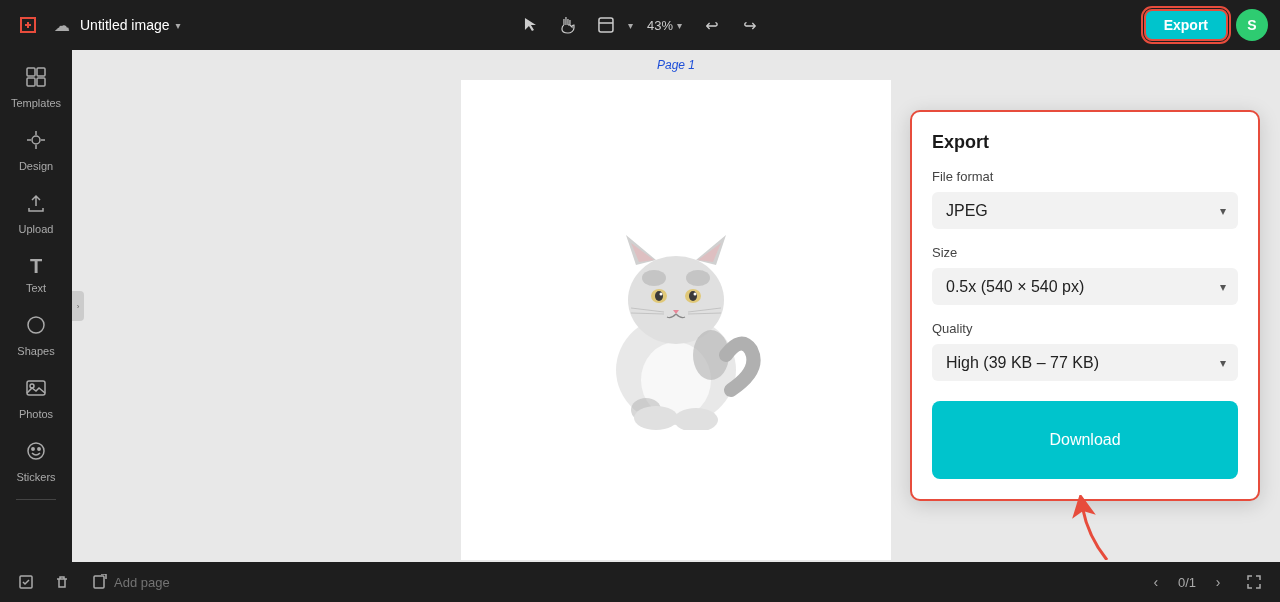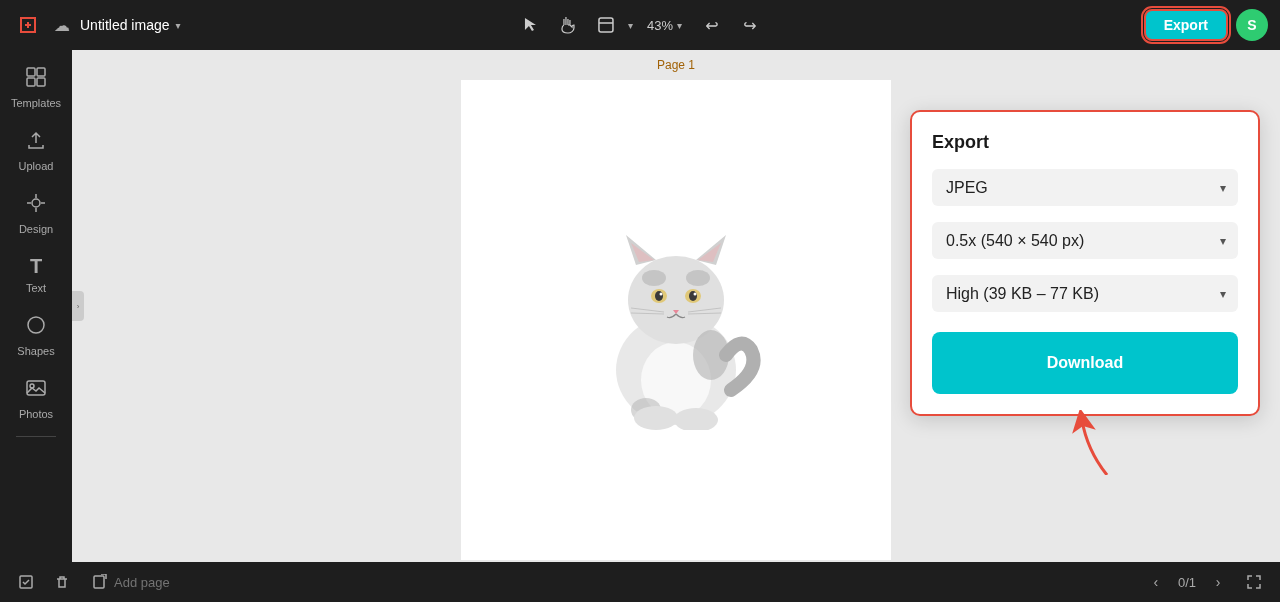--- a/index.html
+++ b/index.html
@@ -99,21 +99,21 @@
       flex: 1;
       background: #e8e8e8;
       position: relative;
       display: flex;
       align-items: flex-start;
       justify-content: center;
       padding-top: 30px;
     }
     .page-label {
       position: absolute; top: 8px; left: 50%; transform: translateX(-50%);
-      font-size: 12px; color: #a16207;
+      font-size: 12px; color: #1d4ed8; font-style: italic;
     }
     .canvas-page {
       width: 430px; height: 480px;
       background: #fff;
       position: relative;
       display: flex; align-items: center; justify-content: center;
     }
 
     
     .export-panel {
@@ -151,23 +151,23 @@
     .select-arrow {
       position: absolute; right: 12px; top: 50%; transform: translateY(-50%);
       color: #555; pointer-events: none; font-size: 12px;
     }
     .download-btn {
       width: 100%;
       background: #00c4cc;
       color: #fff;
       border: none;
       border-radius: 8px;
-      padding: 22px;
+      padding: 30px;
       font-size: 16px;
-      font-weight: 700;
+      font-weight: 400;
       cursor: pointer;
       margin-top: 4px;
     }
 
     
     .bottombar {
       height: 40px;
       background: #1e1e1e;
       display: flex;
       align-items: center;
@@ -266,34 +266,34 @@
             <rect x="12" y="2" width="8" height="8" rx="1"></rect>
             <rect x="2" y="12" width="8" height="8" rx="1"></rect>
             <rect x="12" y="12" width="8" height="8" rx="1"></rect>
           </svg>
       </span>
       <span>Templates</span>
     </div>
     <div class="sidebar-item">
       <span class="icon">
         <svg width="22" height="22" viewBox="0 0 22 22" fill="none" stroke="#aaa" stroke-width="1.5">
+            <circle cx="11" cy="11" r="4"></circle>
+            <path d="M11 2 L11 6 M11 16 L11 20 M2 11 L6 11 M16 11 L20 11"></path>
+          </svg>
+      </span>
+      <span>Design</span>
+    </div>
+    <div class="sidebar-item">
+      <span class="icon">
+        <svg width="22" height="22" viewBox="0 0 22 22" fill="none" stroke="#aaa" stroke-width="1.5">
             <path d="M11 14 L11 4 M7 8 L11 4 L15 8"></path>
             <path d="M4 16 L4 19 L18 19 L18 16"></path>
           </svg>
       </span>
       <span>Upload</span>
-    </div>
-    <div class="sidebar-item">
-      <span class="icon">
-        <svg width="22" height="22" viewBox="0 0 22 22" fill="none" stroke="#aaa" stroke-width="1.5">
-            <circle cx="11" cy="11" r="4"></circle>
-            <path d="M11 2 L11 6 M11 16 L11 20 M2 11 L6 11 M16 11 L20 11"></path>
-          </svg>
-      </span>
-      <span>Design</span>
     </div>
     <div class="sidebar-item">
       <span class="icon" style="font-size:20px;color:#aaa;font-weight:bold;">T</span>
       <span>Text</span>
     </div>
     <div class="sidebar-item">
       <span class="icon">
         <svg width="22" height="22" viewBox="0 0 22 22" fill="none" stroke="#aaa" stroke-width="1.5">
             <circle cx="11" cy="11" r="8"></circle>
           </svg>
@@ -302,20 +302,31 @@
     </div>
     <div class="sidebar-item">
       <span class="icon">
         <svg width="22" height="22" viewBox="0 0 22 22" fill="none" stroke="#aaa" stroke-width="1.5">
             <rect x="2" y="4" width="18" height="14" rx="2"></rect>
             <circle cx="7" cy="9" r="2"></circle>
             <path d="M2 16 L7 11 L11 14 L14 11 L20 16"></path>
           </svg>
       </span>
       <span>Photos</span>
+    </div>
+    <div class="sidebar-item">
+      <span class="icon">
+        <svg width="22" height="22" viewBox="0 0 22 22" fill="none" stroke="#aaa" stroke-width="1.5">
+            <circle cx="11" cy="11" r="8"></circle>
+            <path d="M7 13 Q11 17 15 13"></path>
+            <circle cx="8" cy="9" r="1.2" fill="#aaa"></circle>
+            <circle cx="14" cy="9" r="1.2" fill="#aaa"></circle>
+          </svg>
+      </span>
+      <span>Stickers</span>
     </div>
     <div class="sidebar-divider"></div>
 
   </div>
 
   <div class="canvas-area">
     <span class="page-label">Page 1</span>
 
     <div class="sidebar-collapse" style="position:absolute;left:0;top:50%;transform:translateY(-50%);">›</div>
 
@@ -360,40 +371,43 @@
         <ellipse cx="80" cy="208" rx="22" ry="12" fill="#e0e0e0"></ellipse>
         <ellipse cx="120" cy="210" rx="22" ry="12" fill="#e0e0e0"></ellipse>
 
         <path d="M155 180 Q185 160 175 140 Q165 125 150 145" stroke="#b0b0b0" stroke-width="14" fill="none" stroke-linecap="round"></path>
       </svg>
     </div>
 
     <div class="export-panel">
       <div class="export-panel-title">Export</div>
 
+      <div class="field-label">File format</div>
       <div class="select-wrapper">
         <select>
           <option>JPEG</option>
           <option>PNG</option>
           <option>PDF</option>
           <option>SVG</option>
           <option>GIF</option>
         </select>
         <span class="select-arrow">▾</span>
       </div>
 
+      <div class="field-label">Size</div>
       <div class="select-wrapper">
         <select>
           <option>0.5x (540 × 540 px)</option>
           <option>1x (1080 × 1080 px)</option>
           <option>2x (2160 × 2160 px)</option>
         </select>
         <span class="select-arrow">▾</span>
       </div>
 
+      <div class="field-label">Quality</div>
       <div class="select-wrapper">
         <select>
           <option>Low</option>
           <option>Medium</option>
           <option selected="">High (39 KB – 77 KB)</option>
           <option>Maximum</option>
         </select>
         <span class="select-arrow">▾</span>
       </div>
 

